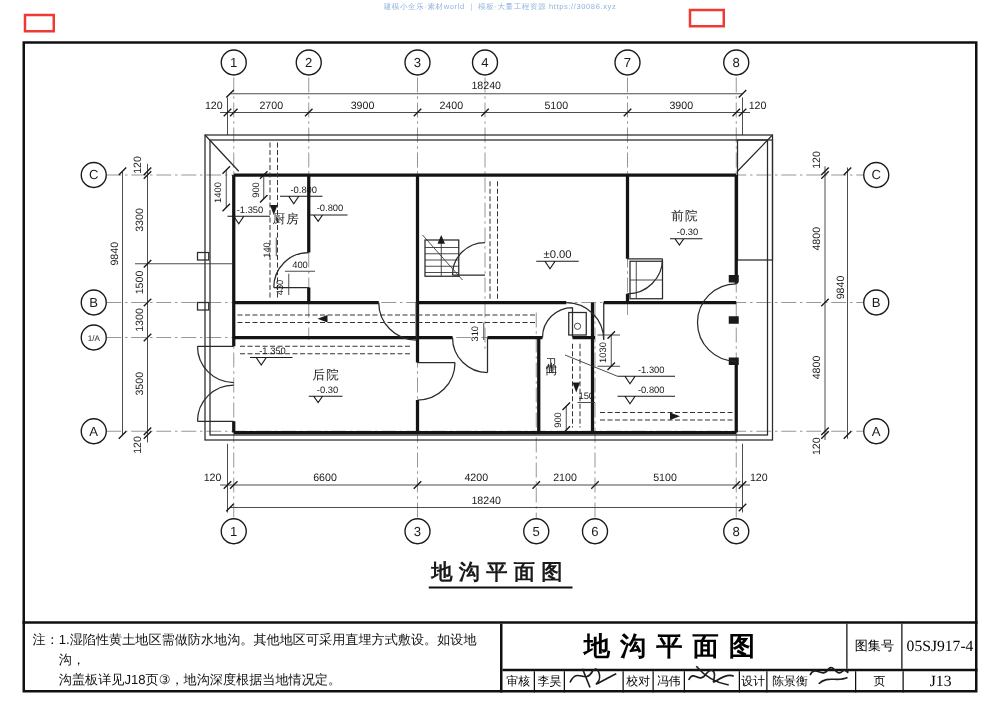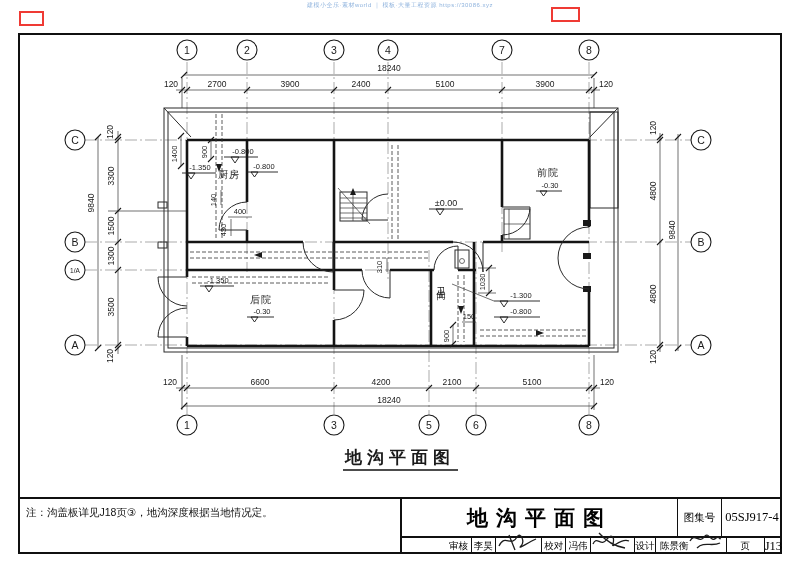--- a/index.html
+++ b/index.html
@@ -46,21 +46,21 @@
   .titleblock { position:absolute; right:0; top:0; width:382px; height:55px;
     border-left:2px solid #101010; display:flex; flex-direction:column; }
   .tb-row1 { display:flex; height:39px; border-bottom:2px solid #101010; }
   .tb-title { width:276px; border-right:1.5px solid #101010; display:flex;
     align-items:center; justify-content:center; font-size:21px; font-weight:bold;
     letter-spacing:8px; }
   .tb-atlas-label { width:44px; border-right:1.5px solid #101010; display:flex;
     align-items:center; justify-content:center; font-size:10.5px;text-align:right; }
   .tb-atlas-no { flex:1; display:flex; align-items:center; justify-content:center;
     font-family:"Liberation Serif","DejaVu Serif",serif; font-size:12.5px;text-align:right; }
-  .tb-row2 { display:flex; flex:1; font-size:9.5px;padding-left:44px; }
+  .tb-row2 { display:flex; flex:1; font-size:9.5px; }
   .tb-row2 > div { display:flex; align-items:center; justify-content:center;
     border-right:1px solid #101010; overflow:visible; }
   .c1{width:26px}.c2{width:24px}.c3{width:47px}.c4{width:24px}.c5{width:25px}
   .c6{width:44px}.c7{width:22px}.c8{width:71px}.c9{width:38px}
   .c10{flex:1; border-right:none !important;
     font-family:Liberation Serif, serif; font-size:12.5px;}
   .sig svg { overflow:visible; margin-top:-8px; }
 </style>
 </head>
 <body>
@@ -289,20 +289,21 @@
       <text x="400" y="463" class="cap">地沟平面图</text>
       <path d="M343,470 H458" stroke="#101010" stroke-width="1.6"></path>
     </g>
   </svg>
 
   <div class="bottomstrip">
 
     <div class="notes">
       <span class="prefix">注：</span>
       <div>
+        <div>1.湿陷性黄土地区需做防水地沟。其他地区可采用直埋方式敷设。如设地沟，</div>
         <div>沟盖板详见J18页③，地沟深度根据当地情况定。</div>
       </div>
     </div>
 
     <div class="titleblock">
       <div class="tb-row1">
         <div class="tb-title">地沟平面图</div>
         <div class="tb-atlas-label">图集号</div>
         <div class="tb-atlas-no">05SJ917-4</div>
       </div>

